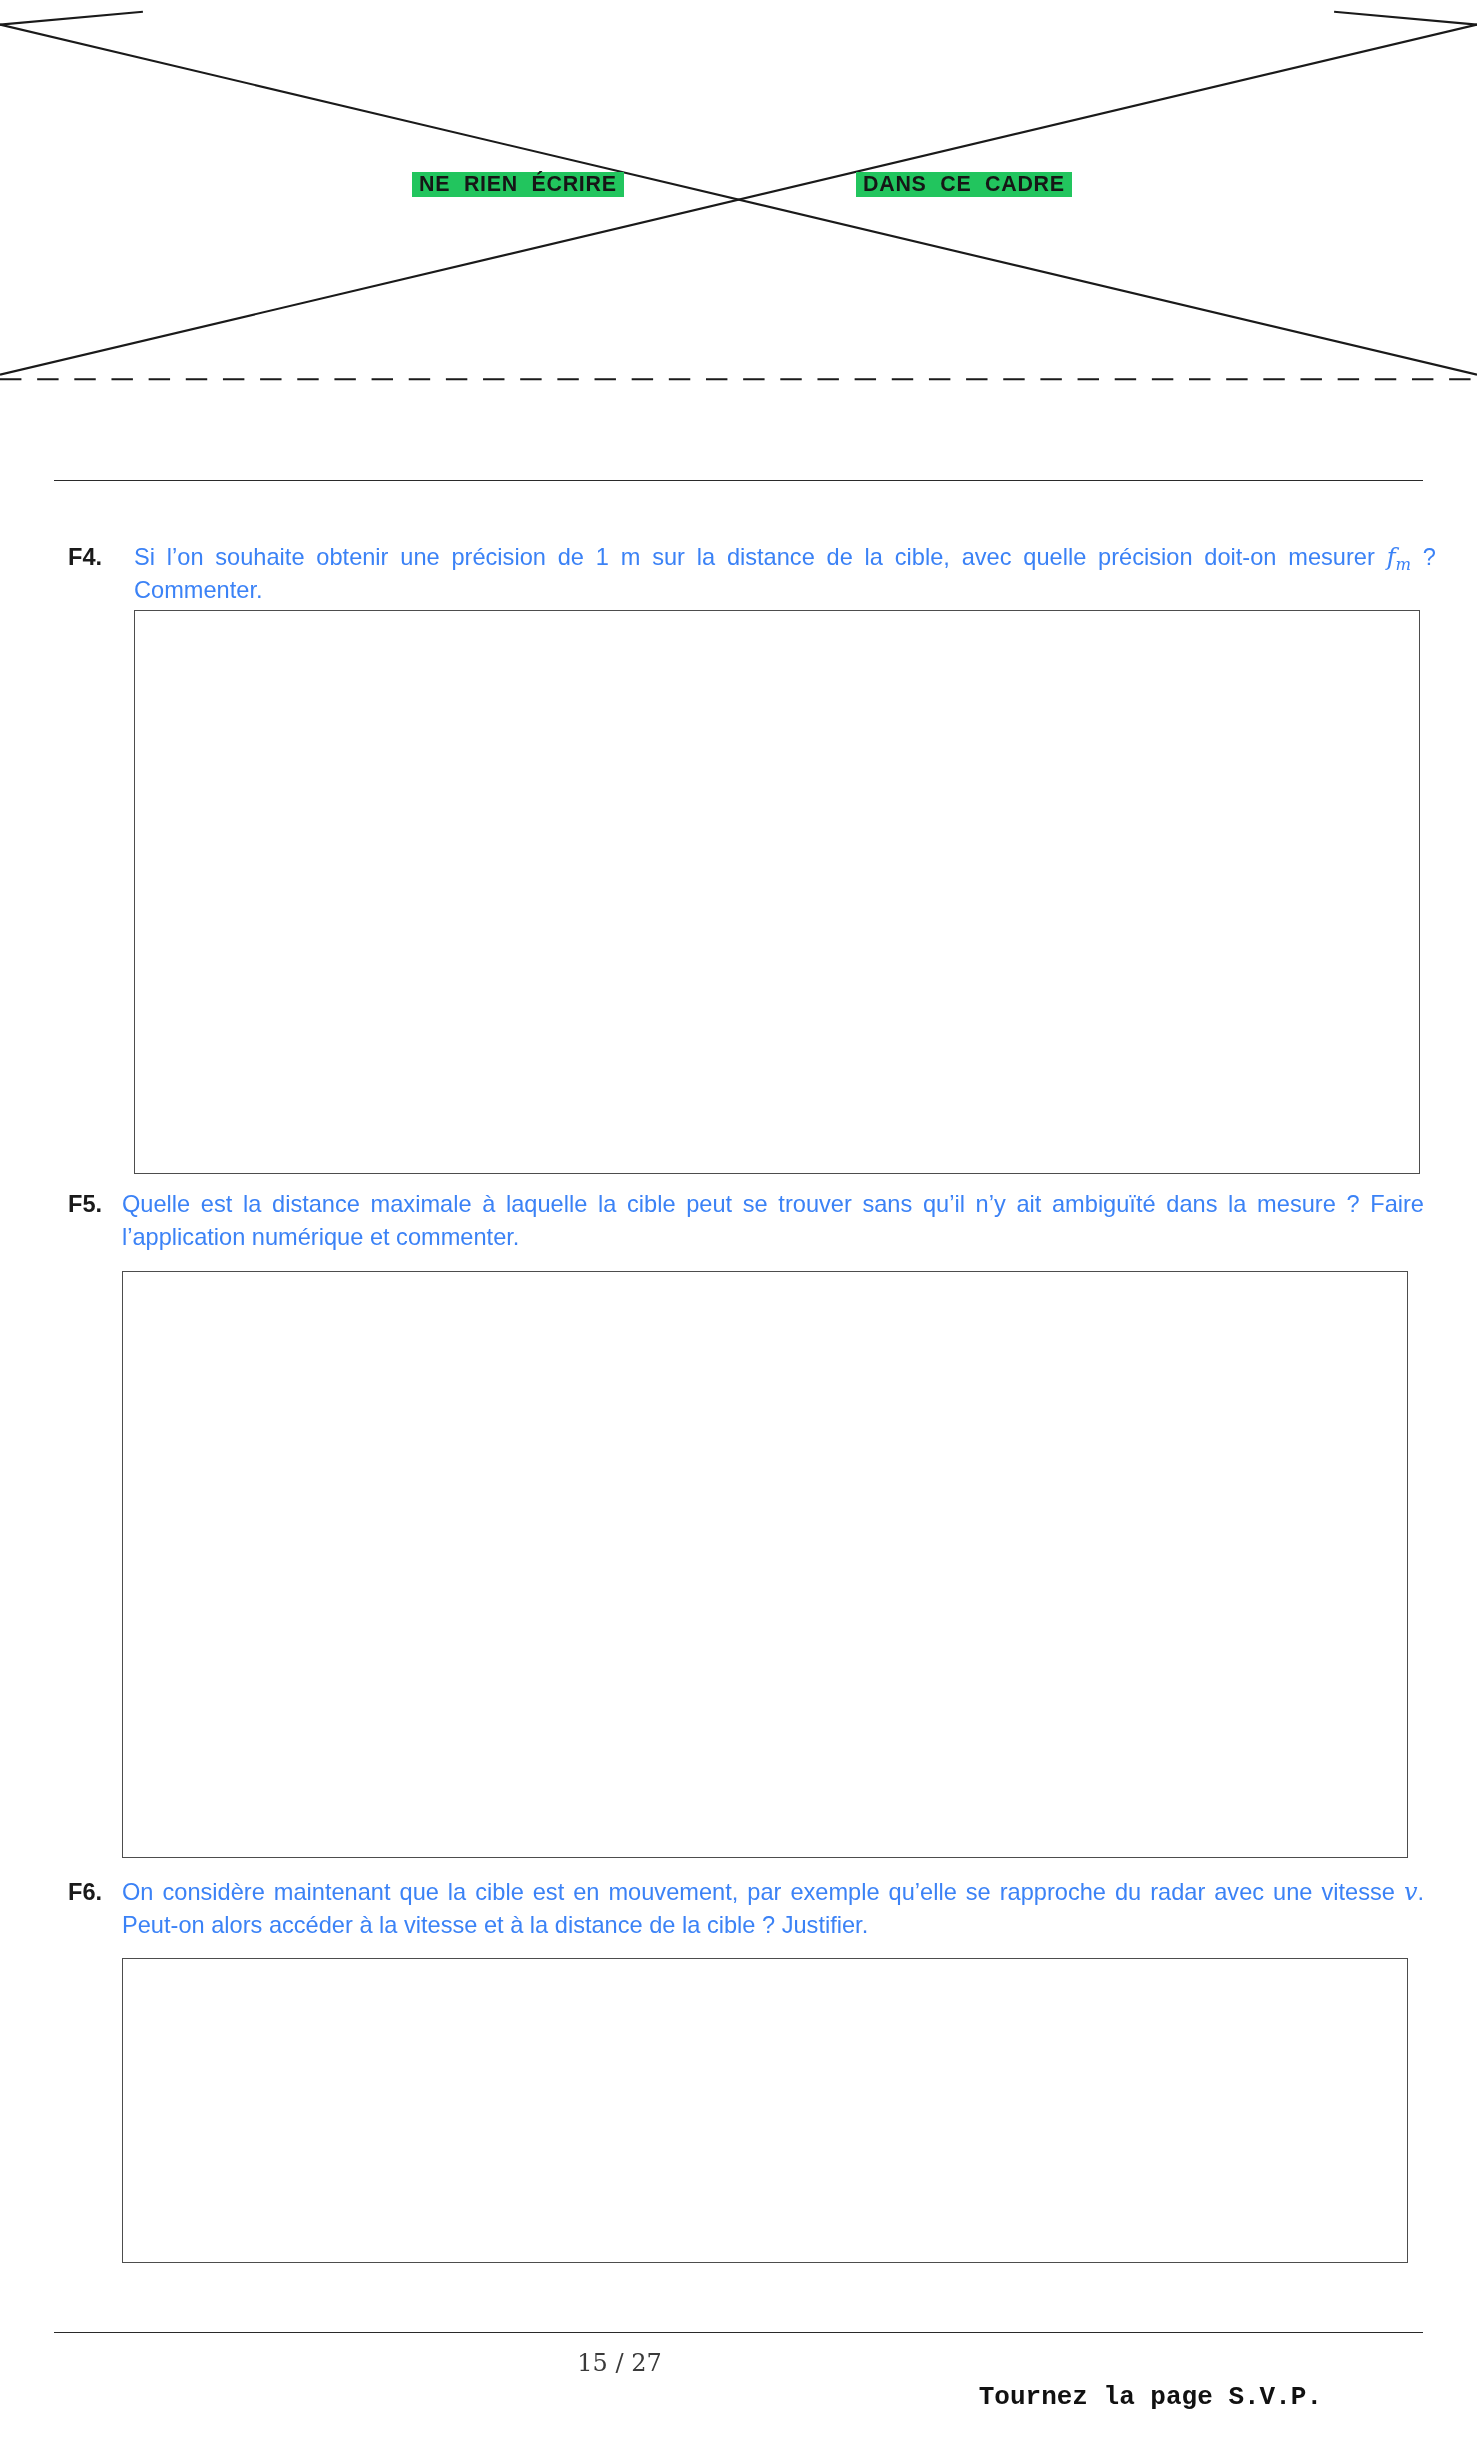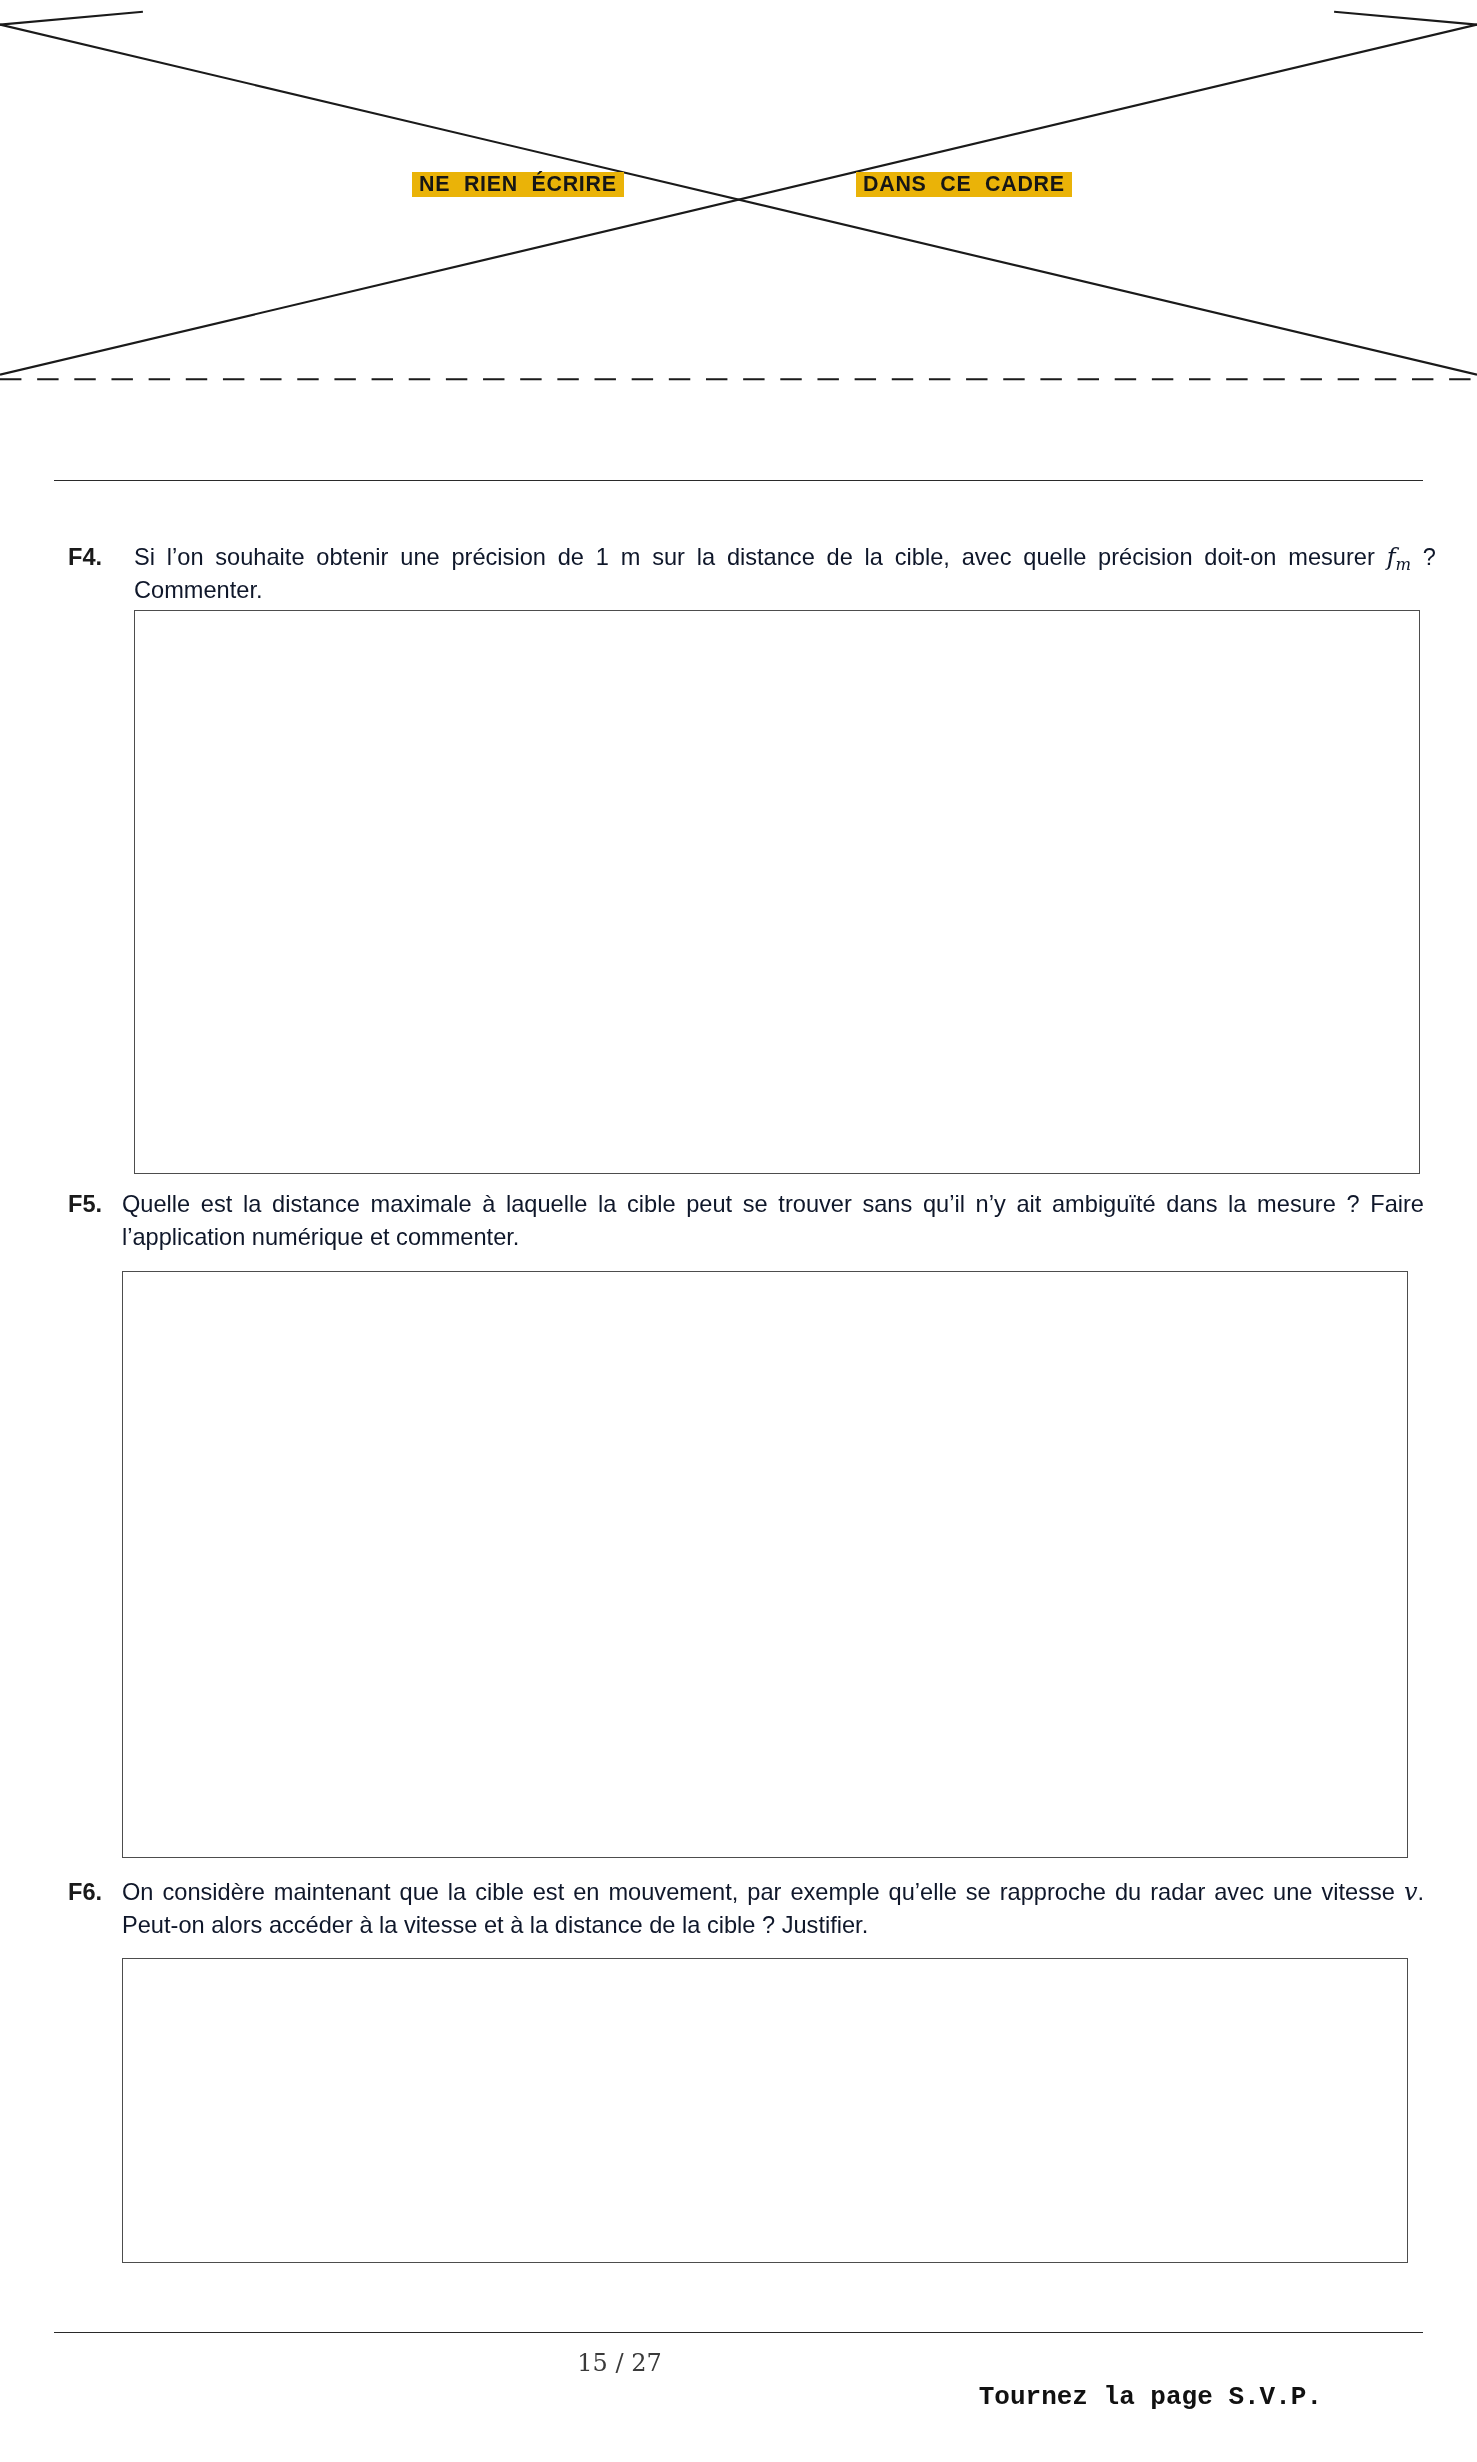--- a/index.html
+++ b/index.html
@@ -19,21 +19,21 @@
     top: 0; left: 0;
     width: 1477px; height: 390px;
   }
   .frame-label {
     position: absolute;
     font-weight: bold;
     font-size: 21.4px;
     letter-spacing: 0.7px;
     word-spacing: 7.1px;
     color: #161616;
-    background: #eab308;
+    background: #22c55e;
     padding: 0 7.1px;
     white-space: nowrap;
   }
   .frame-label.left  { top: 172px; left: 412px; }
   .frame-label.right { top: 172px; left: 856px; }
 
   .dashed-sep {
     position: absolute;
     top: 375px; left: 0;
     width: 1477px; height: 8.6px;
@@ -62,21 +62,21 @@
     top: 0;
     font-weight: bold;
     font-size: 23.6px;
     line-height: 33px;
   }
   .qtext {
     margin: 0;
     font-size: 23.6px;
     line-height: 33px;
     text-align: justify;
-    color: #0f172a;
+    color: #3b82f6;
   }
   .math {
     font-family: "DejaVu Serif", serif;
     font-style: italic;
     font-size: 24px;
   }
   .math-sub {
     font-family: "DejaVu Serif", serif;
     font-style: italic;
     font-size: 16.4px;

